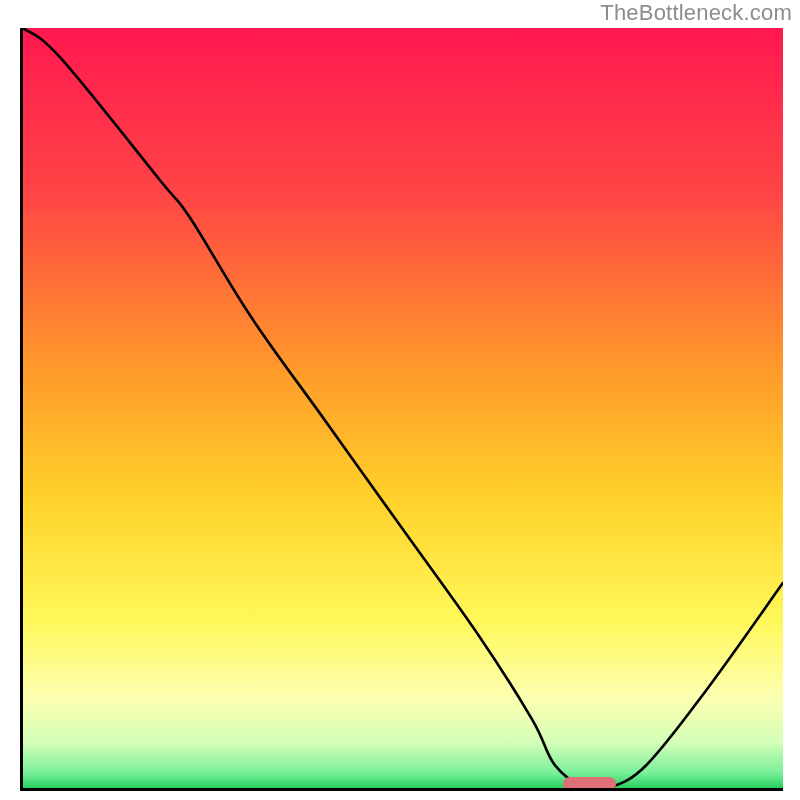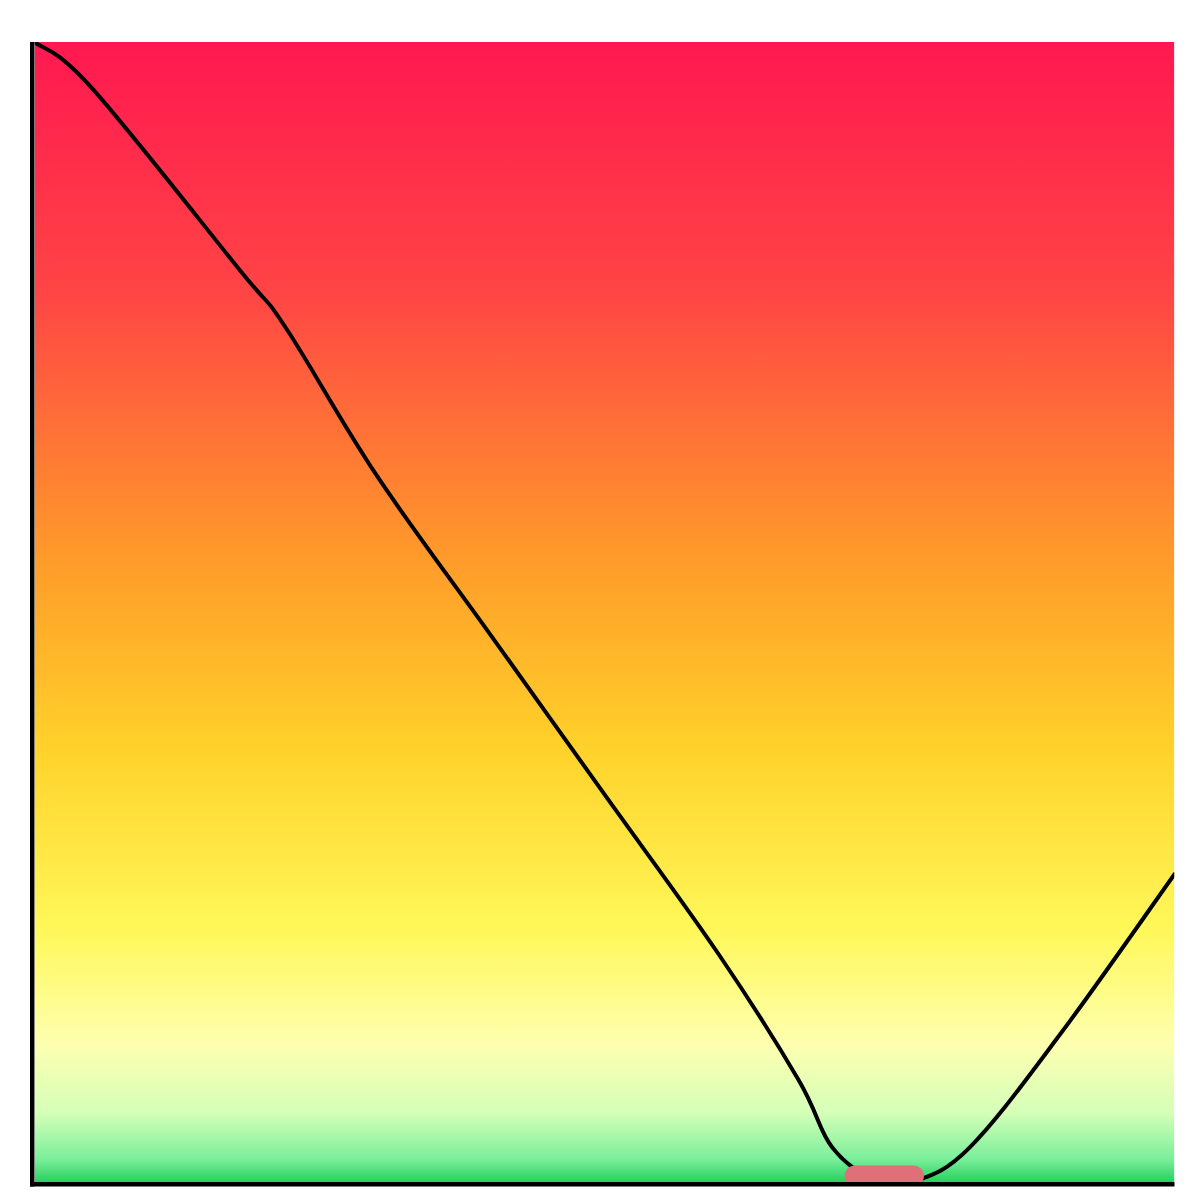--- a/index.html
+++ b/index.html
@@ -48,20 +48,21 @@
     position: absolute;
     height: 14px;
     border-radius: 7px;
     background: #e07078;
   }
 </style>
 </head>
 <body>
 
 <div class="container">
+  <div class="watermark">TheBottleneck.com</div>
 
   <div class="chart-area">
     <svg class="gradient-bg" preserveAspectRatio="none" viewBox="0 0 100 100">
       <defs>
         <linearGradient id="bg-grad" x1="0" y1="0" x2="0" y2="1">
             <stop offset="0%" stop-color="#ff1850"></stop>
             <stop offset="22%" stop-color="#ff4545"></stop>
             <stop offset="45%" stop-color="#ff9a2a"></stop>
             <stop offset="62%" stop-color="#ffd22a"></stop>
             <stop offset="78%" stop-color="#fff85a"></stop>

